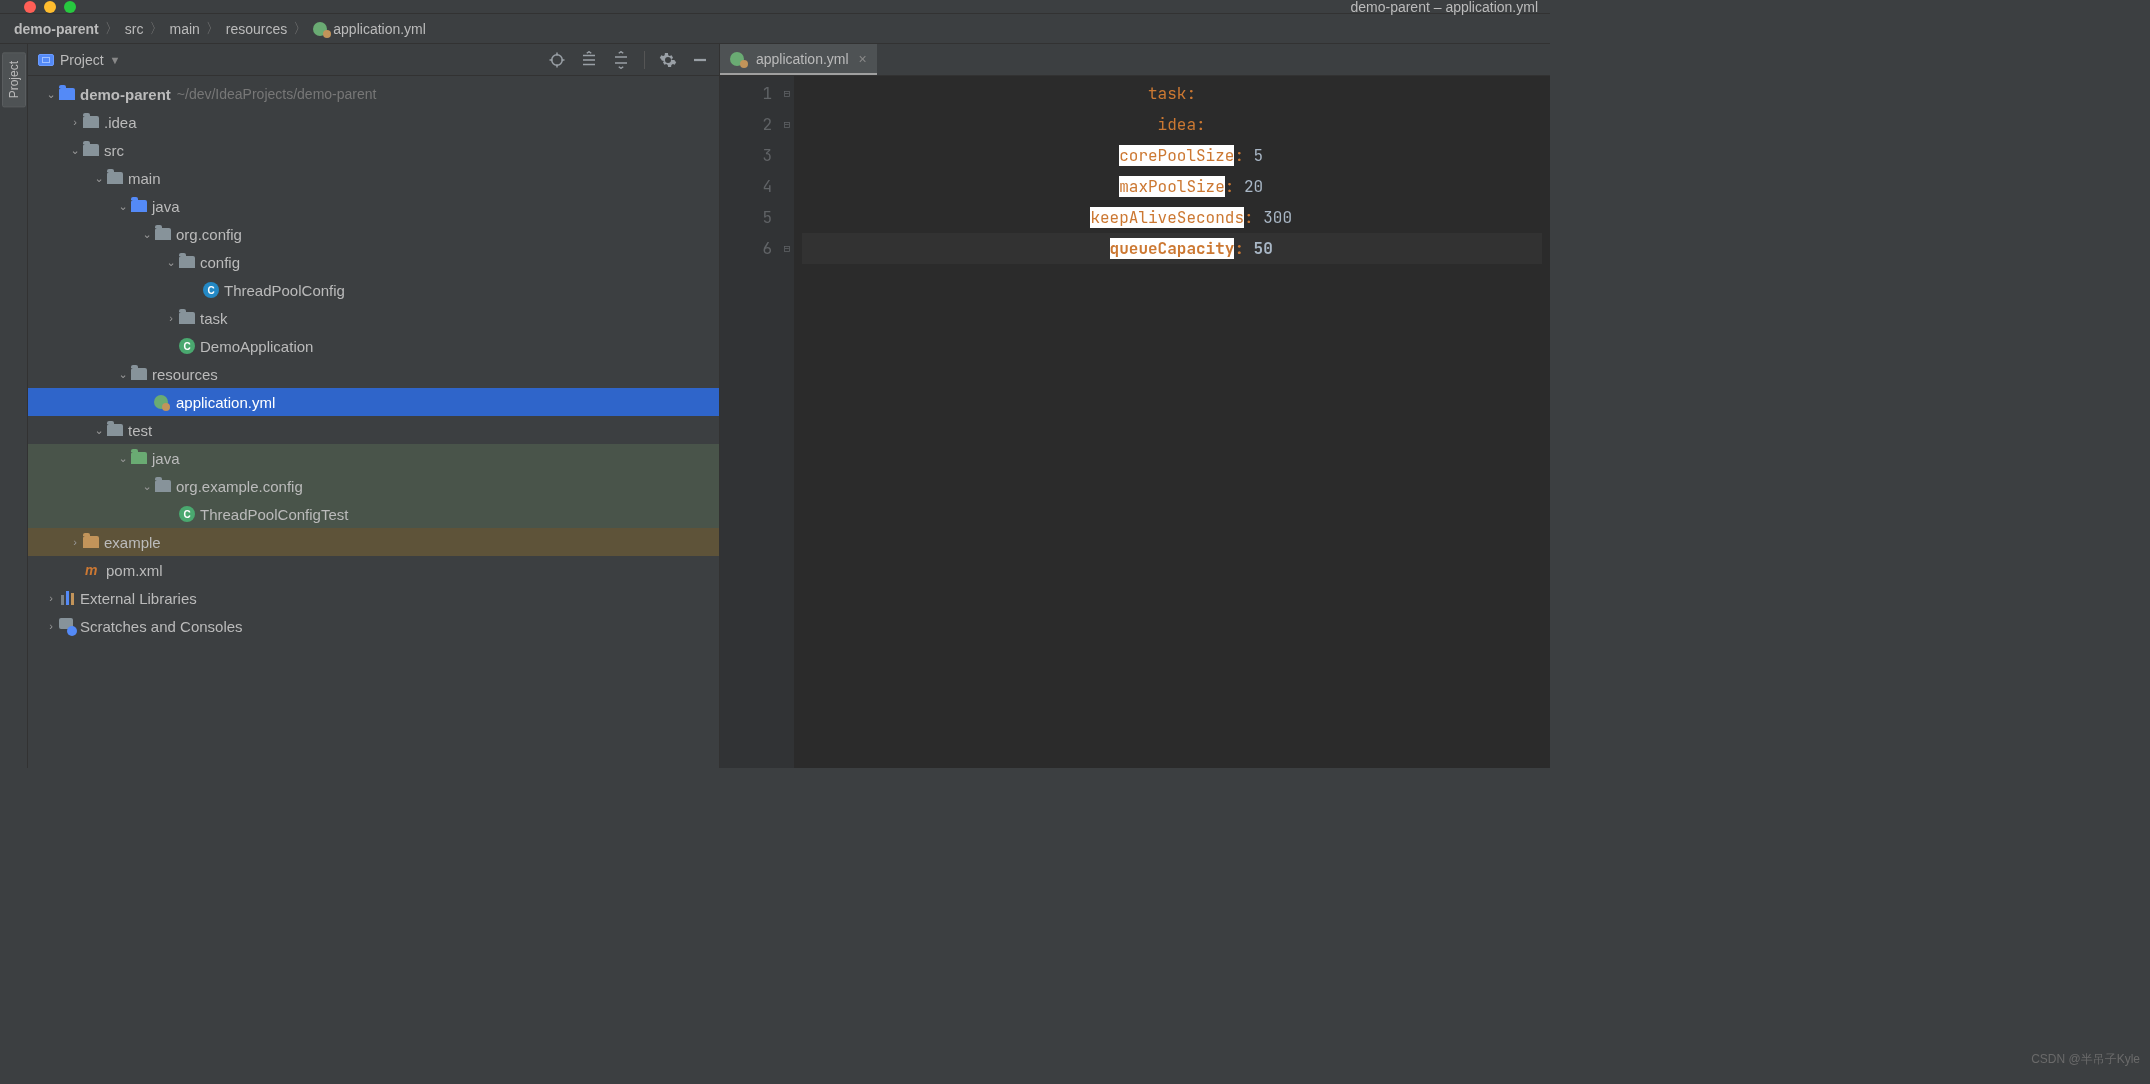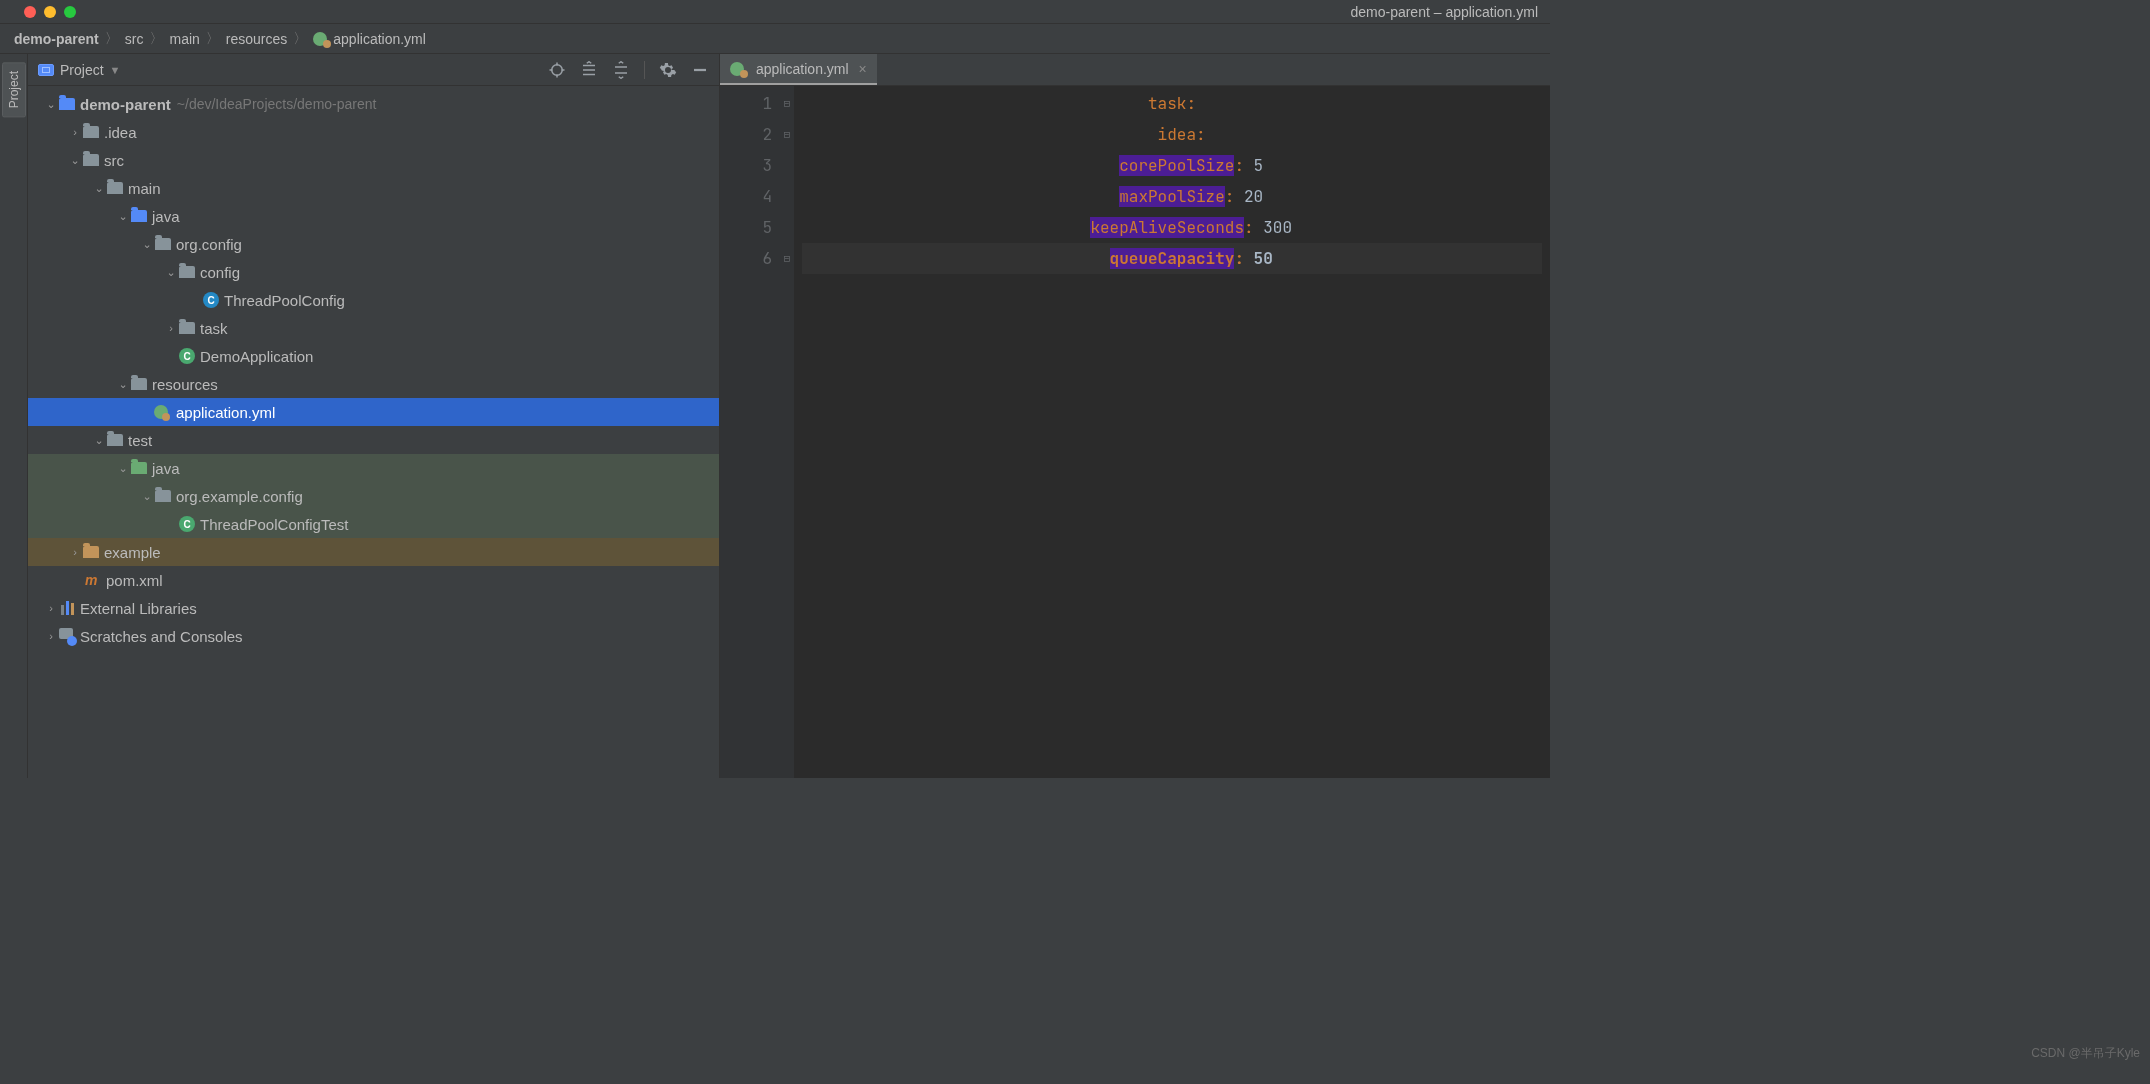--- a/index.html
+++ b/index.html
@@ -6,21 +6,21 @@
 body {
   font-family: -apple-system, "Helvetica Neue", Arial, sans-serif;
   background: #3c3f41;
   color: #bbbbbb;
   font-size: 14px;
   width: 1550px;
   height: 784px;
   overflow: hidden;
 }
 .titlebar {
-  height: 24px;
+  height: 14px;
   background: #3c3f41;
   display: flex;
   align-items: center;
   padding: 0 24px;
   position: relative;
   border-bottom: 1px solid #323232;
 }
 .traffic-lights { display: flex; gap: 8px; }
 .traffic-light {
   width: 12px; height: 12px; border-radius: 50%;
@@ -294,25 +294,25 @@
   flex: 1;
   padding: 2px 8px 0 8px;
   background: #2b2b2b;
   position: relative;
 }
 .code-line { height: 31px; white-space: pre; text-align: center; }
 .code-line.current { background: #323232; font-weight: bold; }
 .yaml-key { color: #cc7832; }
 .yaml-colon { color: #cc7832; }
 .yaml-val { color: #a9b7c6; }
-.hl { background: #4c1d95; margin-top: 24px; }
+.hl { background: #ffffff; margin-top: 24px; }
 .watermark {
   position: fixed;
   right: 10px;
-  bottom: 22px;
+  bottom: 16px;
   font-size: 12px;
   color: #6a6a6a;
   text-align: right;
 }
 </style>
 </head>
 <body>
 
 <div class="titlebar">
   <div class="traffic-lights">

